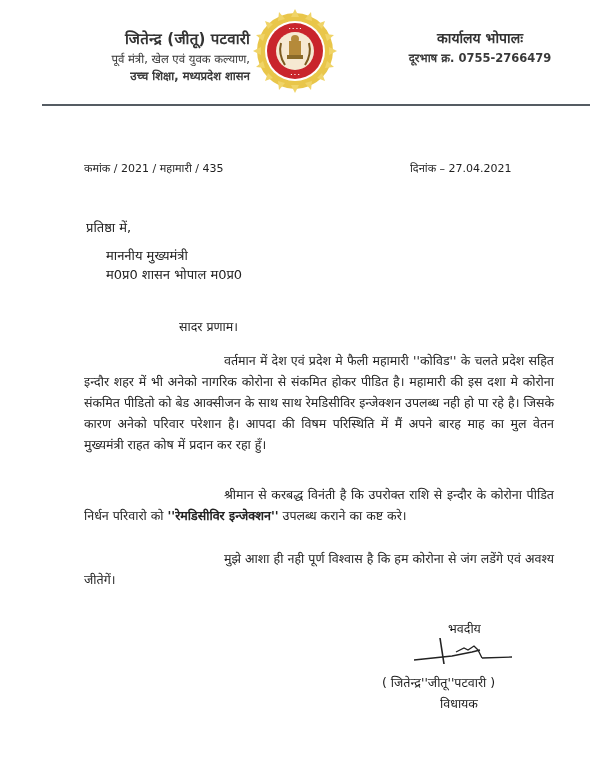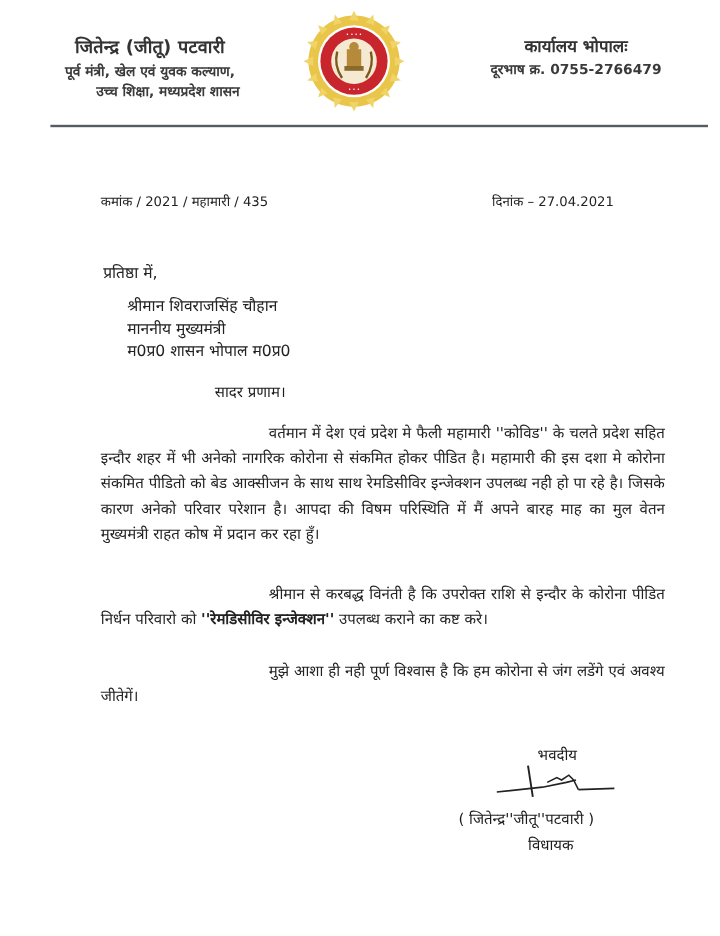--- a/index.html
+++ b/index.html
@@ -11,23 +11,23 @@
     width: 600px;
     height: 780px;
     position: relative;
     overflow: hidden;
     font-family: "DejaVu Sans", sans-serif;
     color: #1b1b1b;
   }
   .abs { position: absolute; }
 
   
-  .lh-left { left: 0; top: 28px; width: 250px; text-align: center; }
+  .lh-left { left: 0; top: 28px; width: 250px; text-align: right; }
   .lh-name { font-size: 15px; font-weight: bold; color: #333; letter-spacing: 0.2px; }
-  .lh-sub { font-size: 11.5px; font-weight: bold; color: #3a3a3a; margin-top: 3px; }
+  .lh-sub { font-size: 11.5px; font-weight: normal; color: #3a3a3a; margin-top: 3px; }
   .lh-sub2 { font-size: 11.5px; font-weight: bold; color: #3a3a3a; margin-top: 2px; padding-left: 30px; }
 
   .lh-right { right: 10px; top: 28px; width: 220px; text-align: center; }
   .lh-office { font-size: 14px; font-weight: bold; color: #333; }
   .lh-addr { font-size: 11.5px; font-weight: bold; color: #3a3a3a; margin-top: 4px; }
   .lh-phone { font-size: 11.5px; font-weight: bold; color: #3a3a3a; margin-top: 3px; }
 
   .emblem {
     left: 252px; top: 8px; width: 86px; height: 86px;
   }
@@ -119,21 +119,20 @@
   <div class="lh-phone">दूरभाष क्र. 0755-2766479</div>
 </div>
 
 <div class="abs header-rule"></div>
 
 <div class="abs ref ref-no">कमांक / 2021 / महामारी / 435</div>
 <div class="abs ref ref-date">दिनांक  –  27.04.2021</div>
 
 <div class="abs addr-line to">प्रतिष्ठा में,</div>
 <div class="abs addr-line recipient">
-  <div>श्रीमान शिवराजसिंह चौहान</div>
   <div>माननीय मुख्यमंत्री</div>
   <div>म0प्र0 शासन भोपाल म0प्र0</div>
 </div>
 
 <div class="abs greet">सादर प्रणाम।</div>
 
 <div class="abs para p1">
   <span class="indent"></span><span>वर्तमान में देश एवं प्रदेश मे फैली महामारी ''कोविड'' के चलते प्रदेश सहित इन्दौर शहर में भी अनेको नागरिक कोरोना से संकमित होकर पीडित है। महामारी की इस दशा मे कोरोना संकमित पीडितो को बेड आक्सीजन के साथ साथ रेमडिसीविर इन्जेक्शन उपलब्ध नही हो पा रहे है। जिसके कारण अनेको परिवार परेशान है। आपदा की विषम परिस्थिति में मैं अपने बारह माह का मुल वेतन मुख्यमंत्री राहत कोष में प्रदान कर रहा हुँ।</span>
 </div>
 

